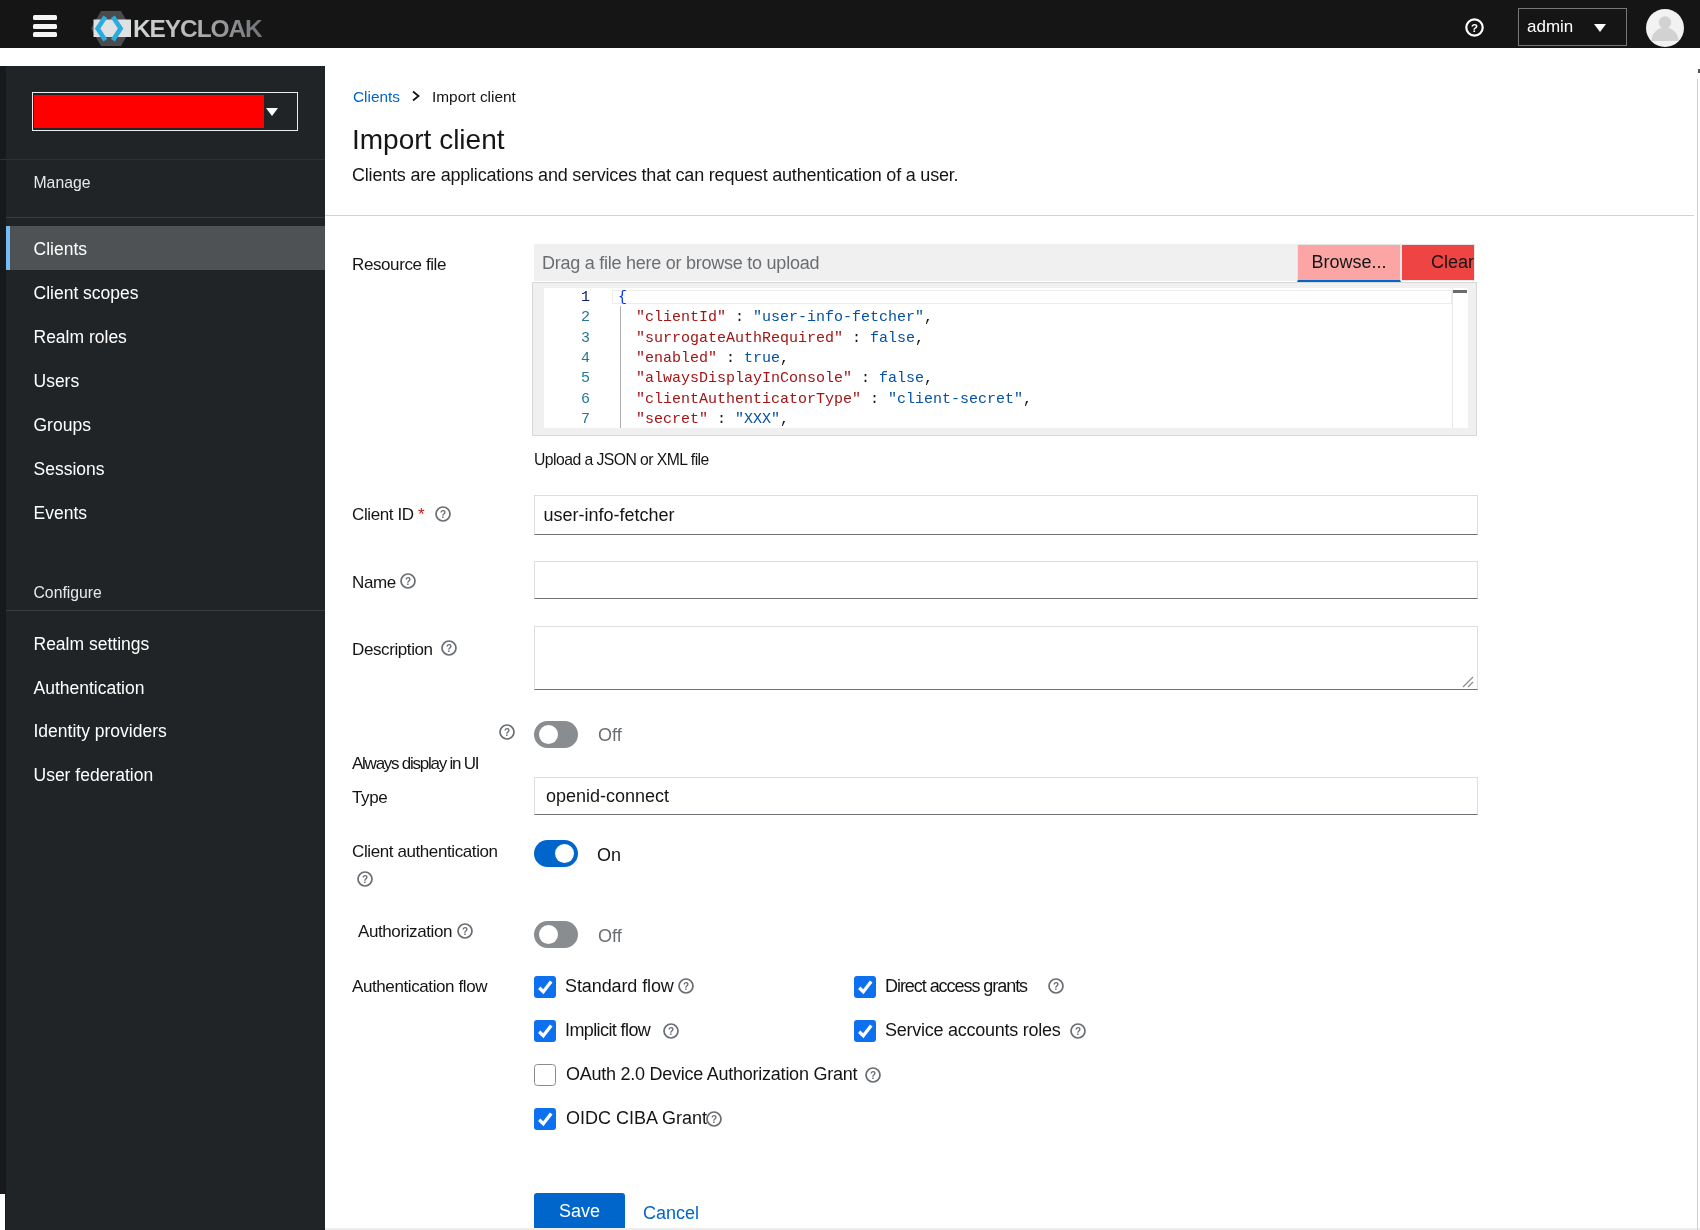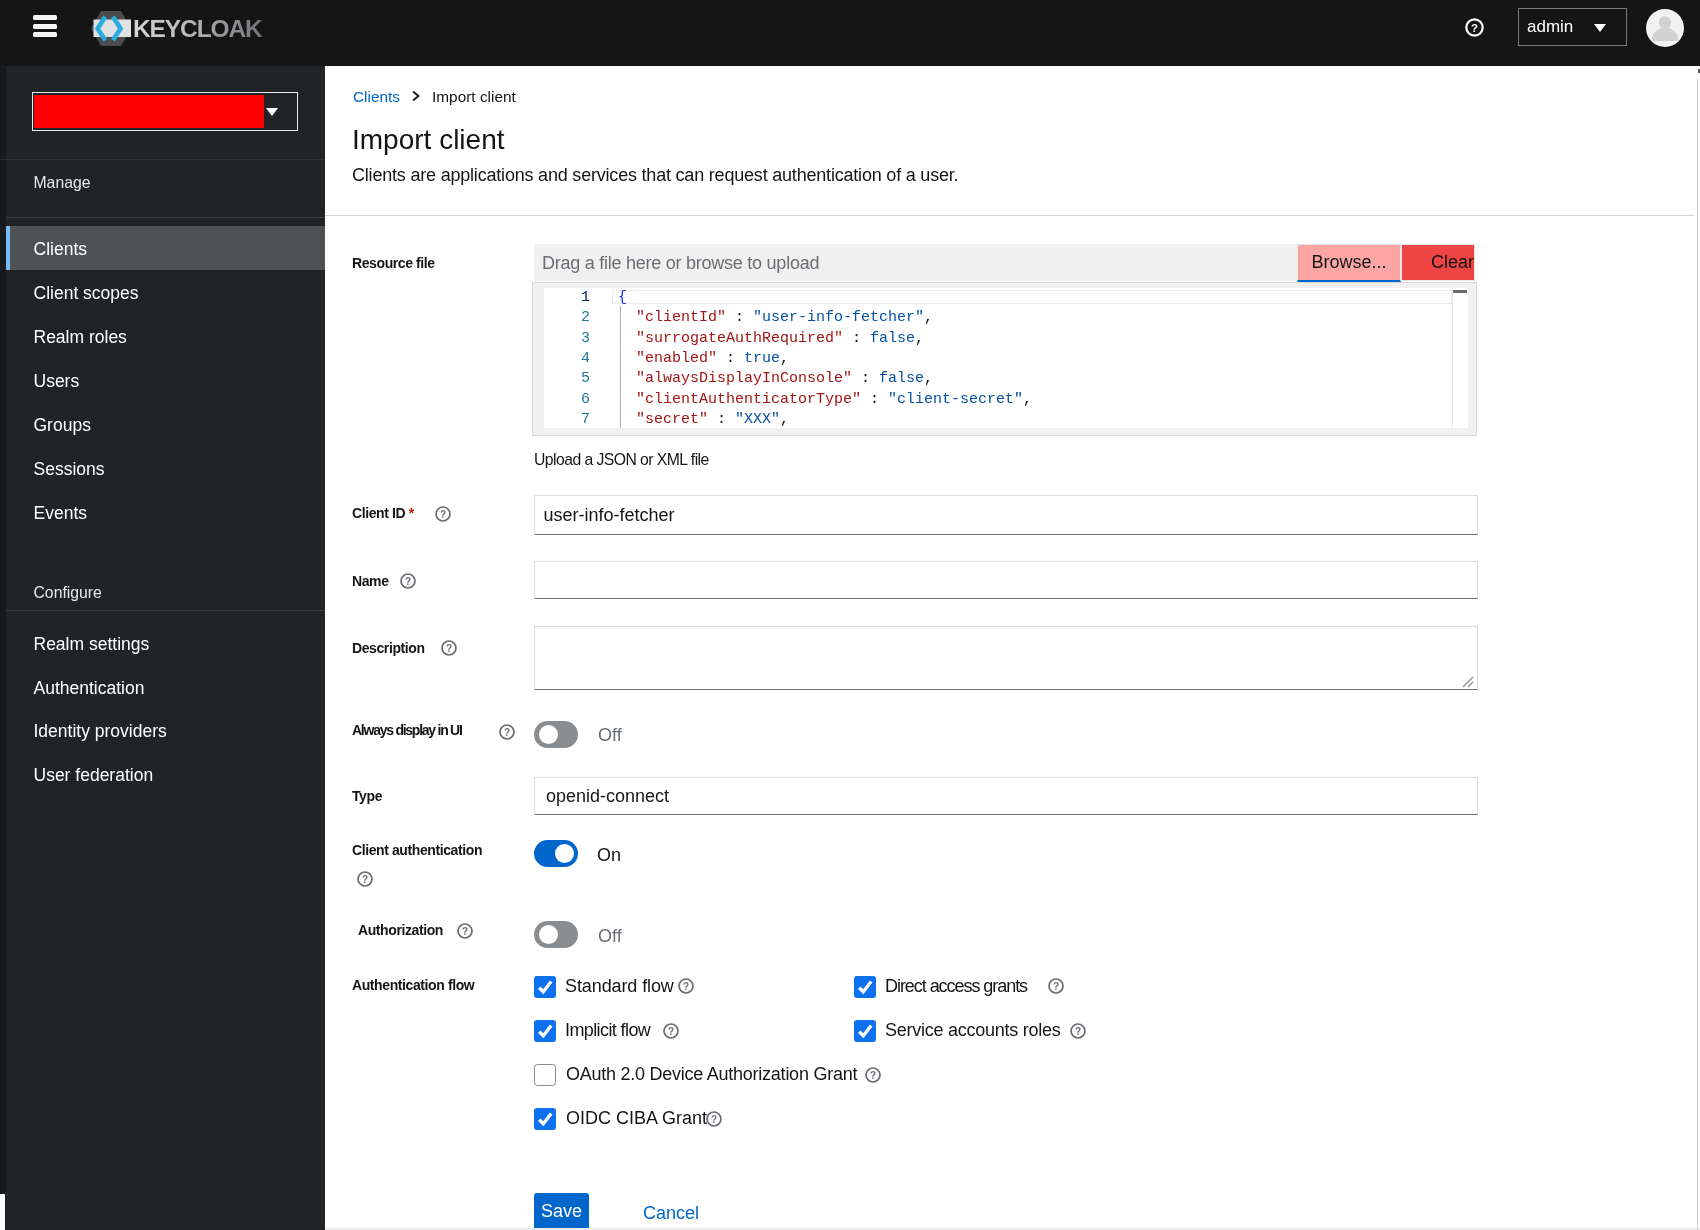--- a/index.html
+++ b/index.html
@@ -1,33 +1,33 @@
 <!DOCTYPE html>
 <html><head>
 <meta charset="utf-8">
 <style>
 * { margin:0; padding:0; box-sizing:border-box; }
 html,body { width:1700px; height:1230px; }
 body { position:relative; font-family:"Liberation Sans",sans-serif; background:#fff; overflow:hidden; color:#151515; }
 .abs { position:absolute; }
 
-#masthead { position:absolute; left:0; top:0; width:1700px; height:66px; background:#151515;text-align:right; }
+#masthead { position:absolute; left:0; top:0; width:1700px; height:48px; background:#151515;text-align:right; }
 .bar { position:absolute; left:33px; width:24px; height:5px; background:#f4f4f4; border-radius:1.5px; }
 
 #sidebar { position:absolute; left:0; top:66px; width:325px; height:1164px; background:#212427; }
 #sidestrip { position:absolute; left:0; top:66px; width:6px; height:1164px; background:#17191c; }
 #realmbox { position:absolute; left:32px; top:92px; width:266px; height:39px; border:1.5px solid #ededed; background:#212427; }
 #realmred { position:absolute; left:34px; top:95px; width:230px; height:33px; background:#fe0000; }
 .caret-down { width:0; height:0; border-left:6.5px solid transparent; border-right:6.5px solid transparent; border-top:8px solid #fff; }
 .sep { position:absolute; height:1px; background:#393c3f; }
 .navgroup { position:absolute; left:33.5px; font-size:15.75px; color:#e8e8e8; }
 .navitem { position:absolute; left:33.5px; font-size:17.5px; color:#fff; }
 #navsel { position:absolute; left:6px; top:226px; width:319px; height:44px; background:#4f5255; border-left:4px solid #73bcf7; }
 .blue { color:#0066cc; }
-.lbl { position:absolute; font-size:14px; font-weight:700; color:#151515; letter-spacing:-0.4px; }
+.lbl { position:absolute; font-size:17px; font-weight:400; color:#151515; letter-spacing:-0.4px; }
 .input { position:absolute; background:#fff; border:1px solid #dedede; border-bottom:1.5px solid #6f7377; }
 .helpq { position:absolute; width:16px; height:16px; }
 
 .toggle { position:absolute; width:44px; height:27px; border-radius:13.5px; }
 .toggle .knob { position:absolute; top:4px; width:19px; height:19px; border-radius:50%; background:#fff; }
 .toggle.off { background:#8a8d90; }
 .toggle.off .knob { left:4.5px; }
 .toggle.on { background:#0066cc; }
 .toggle.on .knob { right:4.5px; }
 
@@ -148,21 +148,21 @@
 <div class="lbl" style="left:352px; top:640px;">Description</div>
 <svg class="helpq" style="left:441px; top:640px;" viewBox="0 0 16 16">
     <circle cx="8" cy="8" r="7" fill="none" stroke="#6a6e73" stroke-width="1.7"></circle>
     <text x="8" y="11.6" font-size="10" font-weight="700" fill="#6a6e73" text-anchor="middle" font-family="Liberation Sans">?</text>
   </svg>
 <div class="input" style="left:534px; top:626px; width:944px; height:64px;"></div>
 <svg class="abs" style="left:1462px; top:676px;" width="12" height="12" viewBox="0 0 12 12">
     <path d="M11 1 L1 11 M11 6 L6 11" stroke="#8a8d90" stroke-width="1.3" fill="none"></path>
   </svg>
 
-<div class="lbl" style="left:352px; top:722px; letter-spacing:-1.25px;">Always display in UI</div>
+<div class="lbl" style="left:352px; top:754px; letter-spacing:-1.25px;">Always display in UI</div>
 <svg class="helpq" style="left:499px; top:724px;" viewBox="0 0 16 16">
     <circle cx="8" cy="8" r="7" fill="none" stroke="#6a6e73" stroke-width="1.7"></circle>
     <text x="8" y="11.6" font-size="10" font-weight="700" fill="#6a6e73" text-anchor="middle" font-family="Liberation Sans">?</text>
   </svg>
 <div class="toggle off" style="left:534px; top:720.5px;">
     <div class="knob"></div>
   </div>
 <div class="abs" style="left:598px; top:725px; font-size:18px; color:#6a6e73;">Off</div>
 
 <div class="lbl" style="left:352px; top:788px;">Type</div>
@@ -234,18 +234,18 @@
 
 <div class="cb checked" style="left:534px; top:1108px;"><svg width="22" height="22" viewBox="0 0 22 22">
       <polyline points="5.2,11.8 9.3,15.8 17.2,5.6" fill="none" stroke="#fff" stroke-width="3.3"></polyline>
     </svg></div>
 <div class="abs" style="left:566px; top:1108px; font-size:18px;">OIDC CIBA Grant</div>
 <svg class="helpq" style="left:706px; top:1111px;" viewBox="0 0 16 16">
     <circle cx="8" cy="8" r="7" fill="none" stroke="#6a6e73" stroke-width="1.7"></circle>
     <text x="8" y="11.6" font-size="10" font-weight="700" fill="#6a6e73" text-anchor="middle" font-family="Liberation Sans">?</text>
   </svg>
 
-<div class="abs" style="left:534px; top:1193px; width:55px; height:37px; background:#0066cc; border-radius:3px; color:#fff; font-size:18px; text-align:center; line-height:36px;">Save</div>
+<div class="abs" style="left:534px; top:1193px; width:91px; height:37px; background:#0066cc; border-radius:3px; color:#fff; font-size:18px; text-align:center; line-height:36px;">Save</div>
 <div class="abs blue" style="left:643px; top:1203px; font-size:18px;">Cancel</div>
 <div class="abs" style="left:325px; top:1227.5px; width:1375px; height:2.5px; background:#ededed;"></div>
 
 <div class="sep" style="left:1697px; top:79px; width:1px; height:1151px; background:#cfcfcf;"></div>
 <div class="abs" style="left:1697.5px; top:69px; width:2.5px; height:4px; background:#555;"></div>
 
 </body></html>

